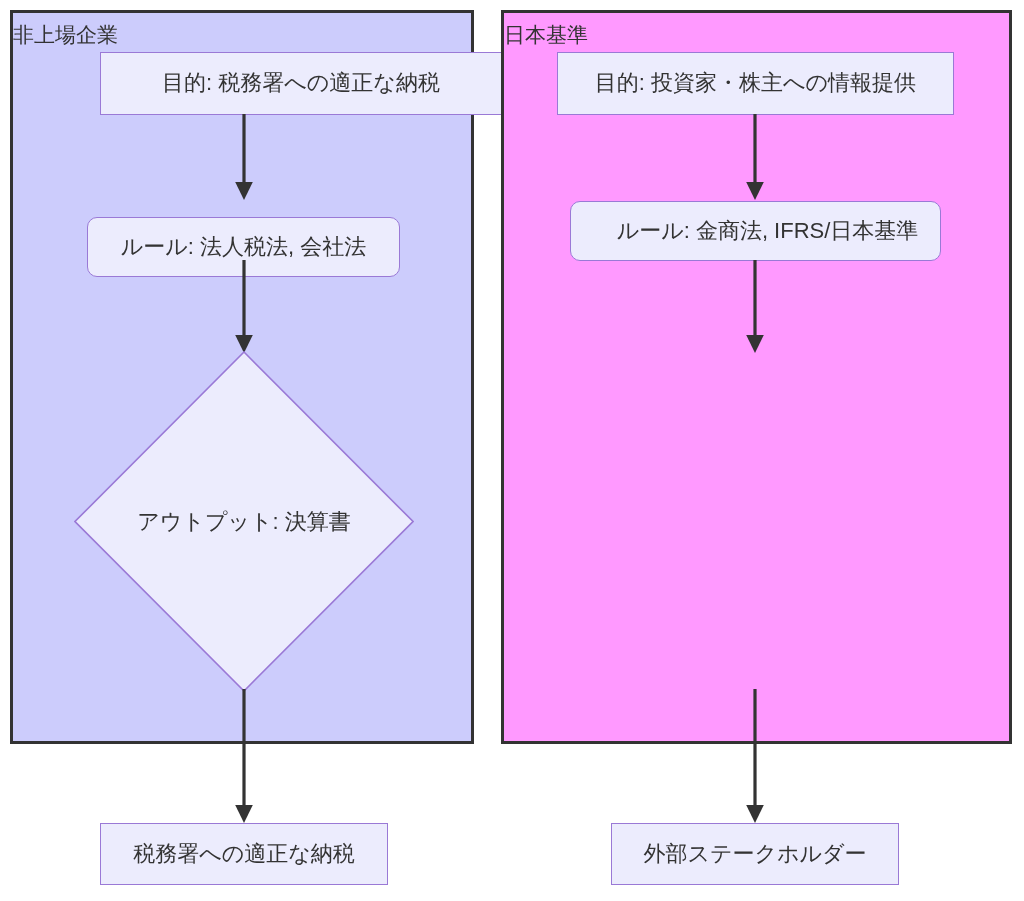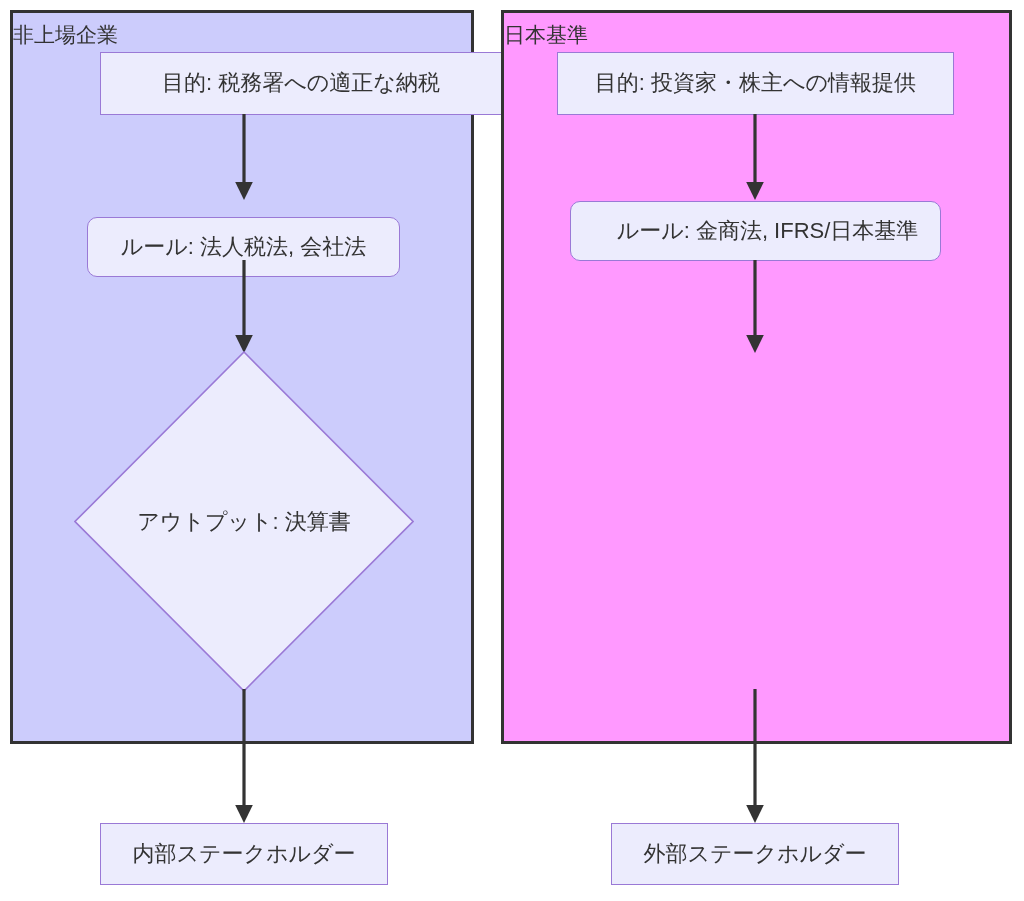--- a/index.html
+++ b/index.html
@@ -142,21 +142,21 @@
   </div>
 
   <div class="edge" style="left:232px; top:689px; width:24px; height:136px;">
     <svg width="24" height="136" viewBox="0 0 24 136">
       <line x1="12" y1="0" x2="12" y2="120" stroke="#333333" stroke-width="3.2"></line>
       <polygon points="12,134 3.2,116 20.8,116" fill="#333333"></polygon>
     </svg>
   </div>
 
   <div class="node" style="left:100px; top:823px; width:288px; height:62px;">
-    <span>内部ステークホルダー</span>
+    <span>税務署への適正な納税</span>
   </div>
 
   <div class="panel" id="panel-listed">
     <div class="panel-title">日本基準</div>
   </div>
 
   <div class="node" style="left:557px; top:52px; width:397px; height:63px;align-items:center;">
     <span>目的: 投資家・株主への情報提供</span>
   </div>
 

